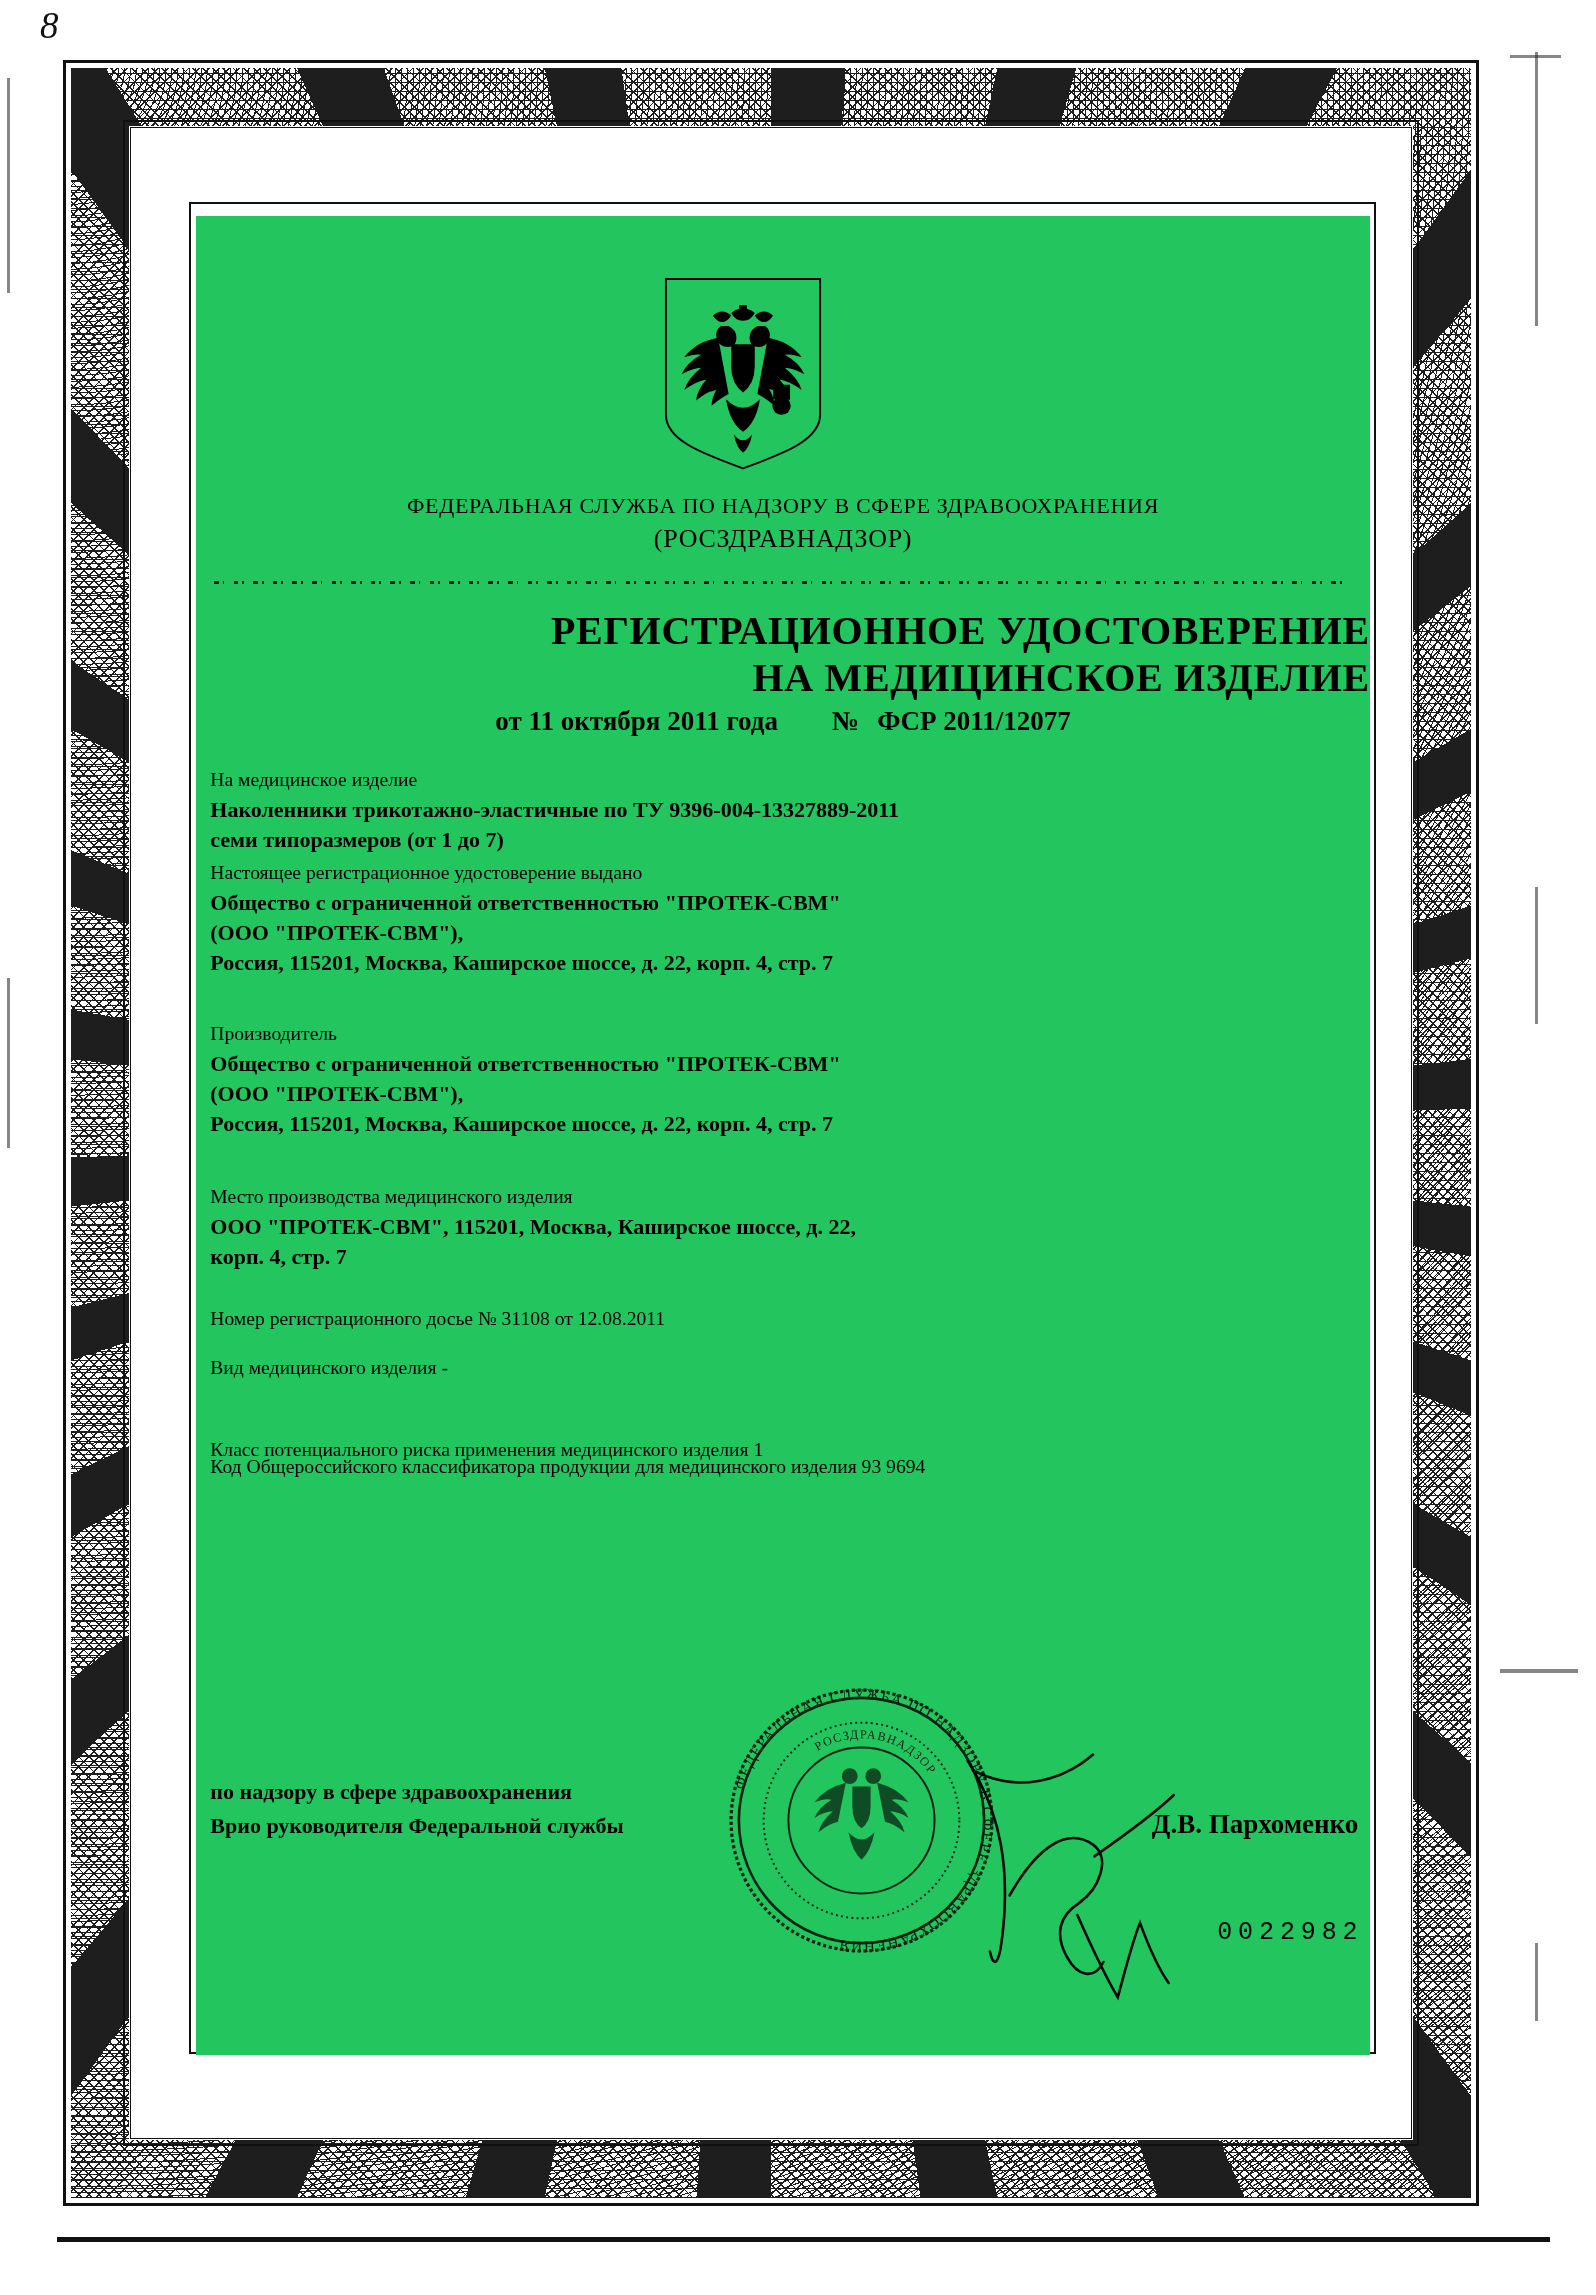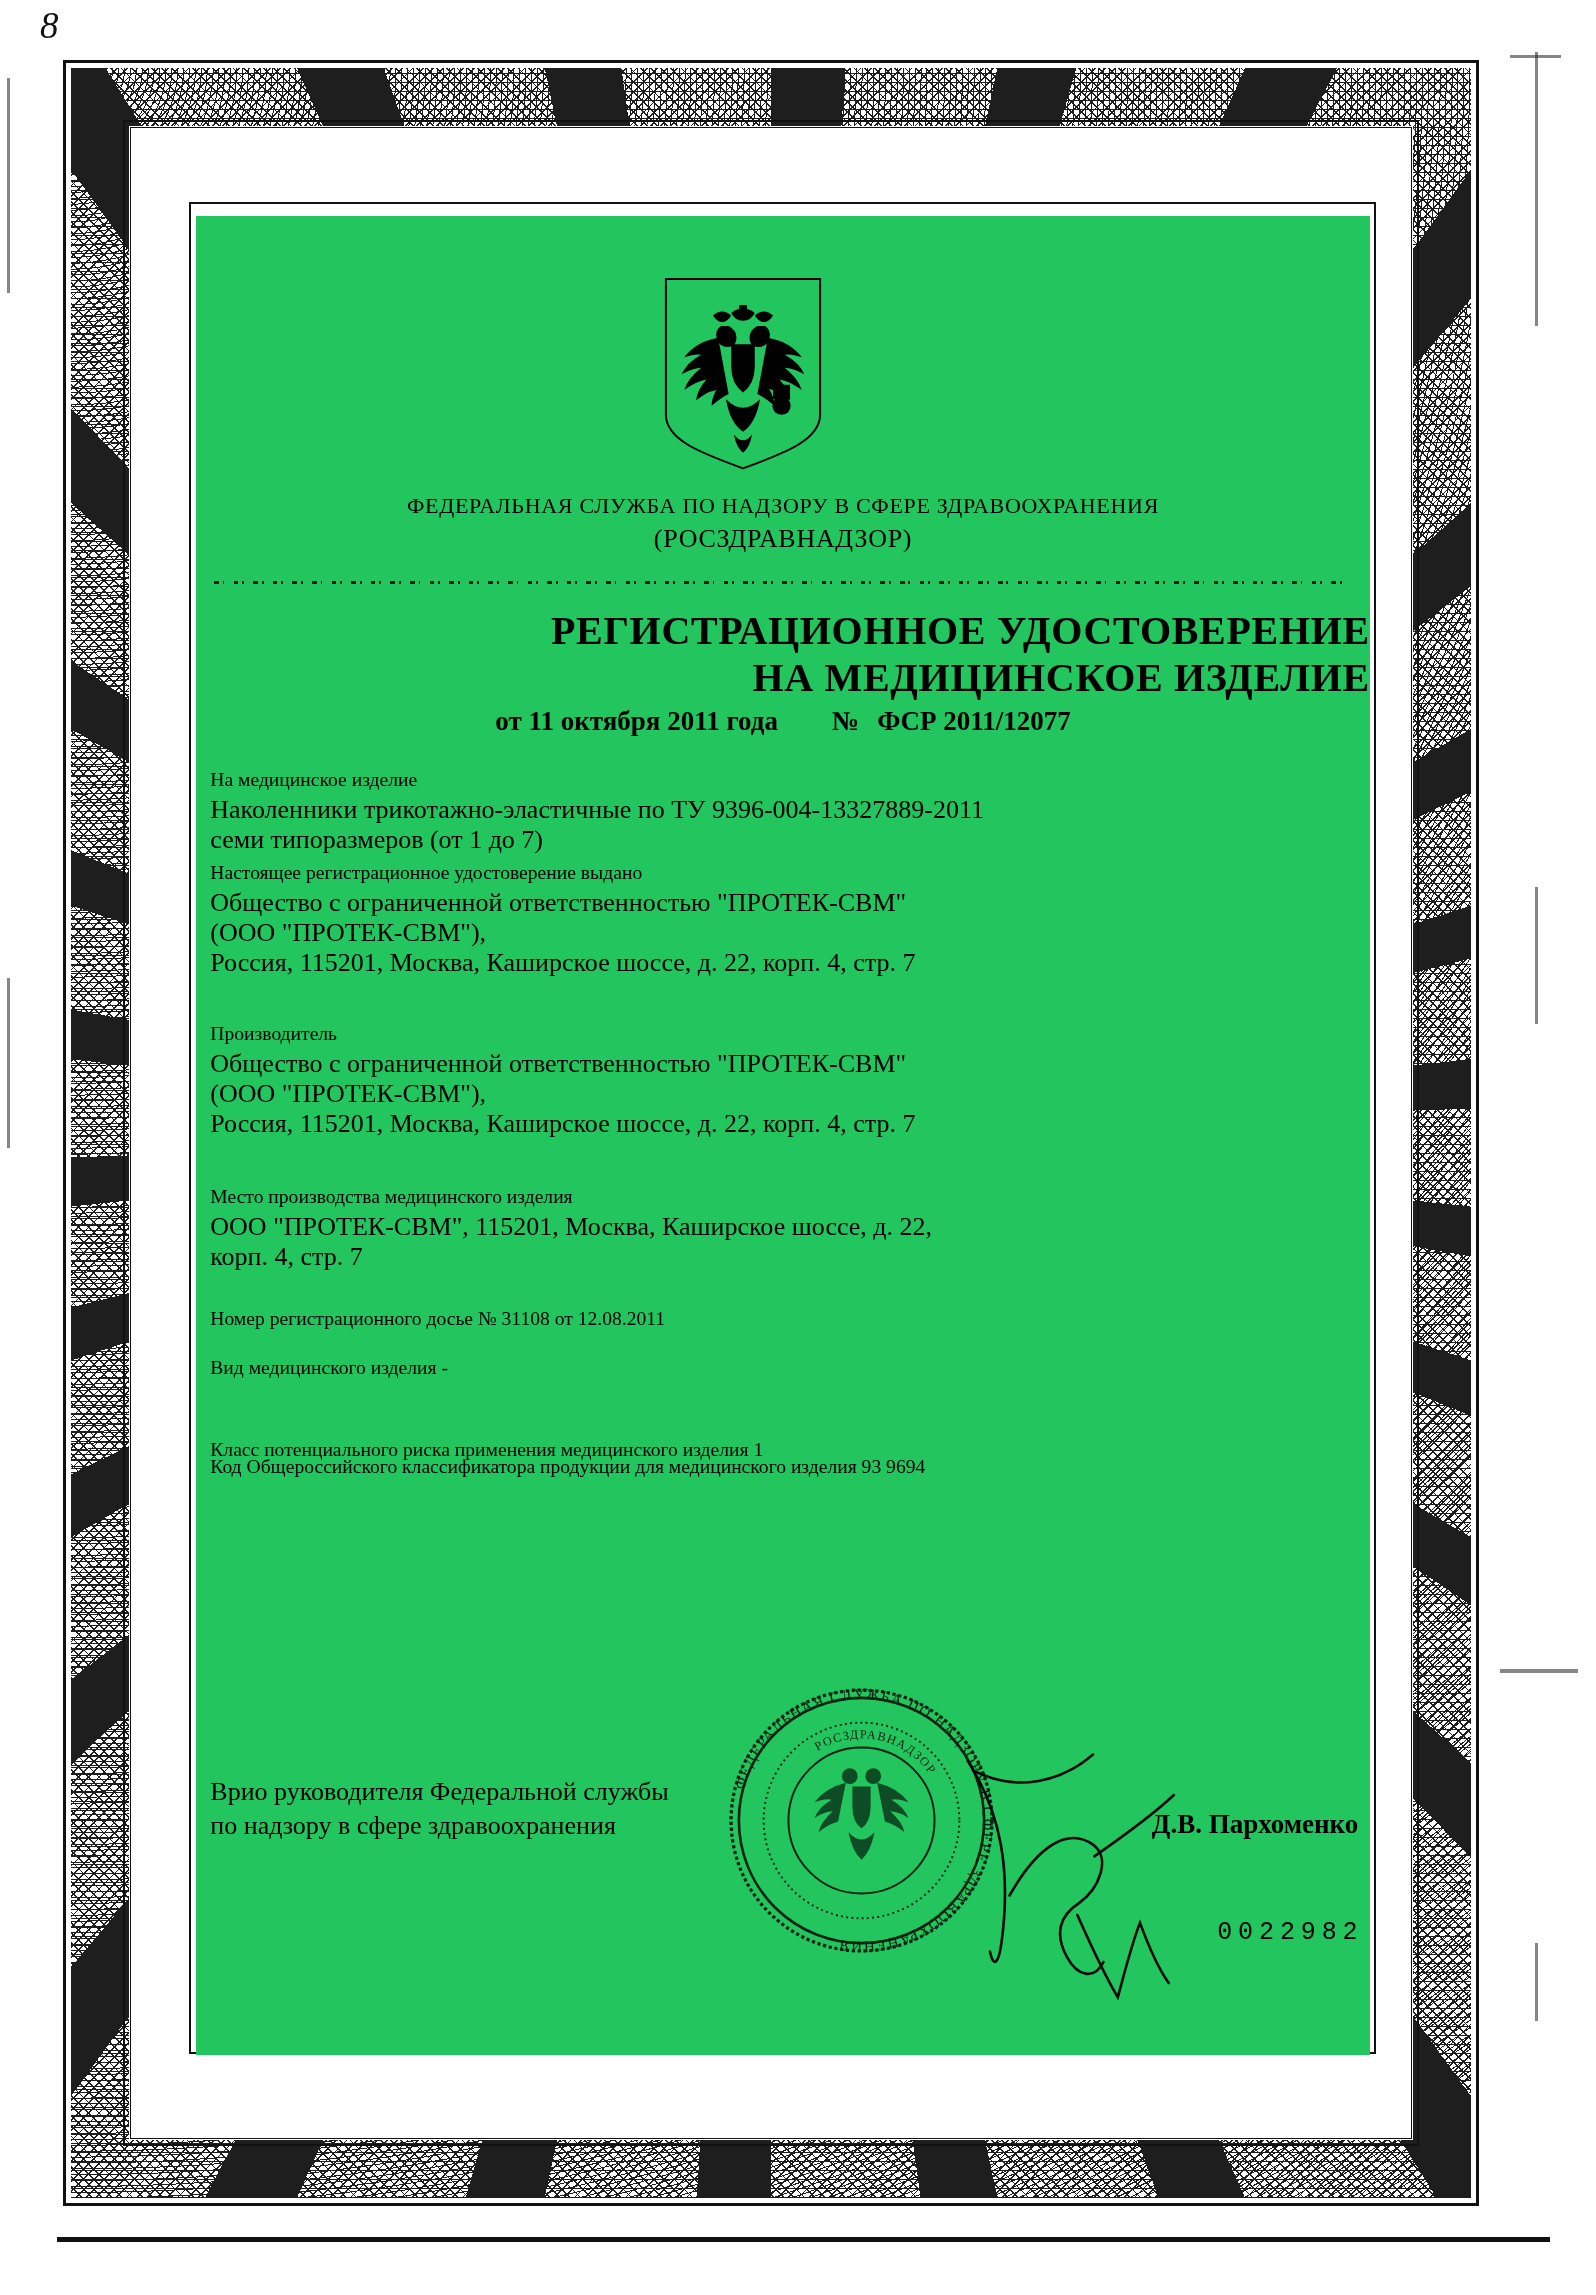--- a/index.html
+++ b/index.html
@@ -103,21 +103,21 @@
   #title-date-row {
     position:absolute; left:0; width:1174px; top:490px; text-align:center;
     font-family:"Liberation Serif", serif; font-weight:bold; font-size:27px;
   }
   #title-date-row span { display:inline-block; vertical-align:baseline; }
   #reg-date { margin-right:47px; }
 
   
   .block { position:absolute; left:14.3px; width:1148px; }
   .lbl   { font-size:19.6px; font-weight:normal; line-height:30px; white-space:nowrap; }
-  .val   { font-size:26px; font-weight:normal;   line-height:30px; white-space:nowrap; }
+  .val   { font-size:22px; font-weight:bold;   line-height:30px; white-space:nowrap; }
 
   #blk-device       { top:549px; }
   #blk-holder       { top:642px; }
   #blk-manufacturer { top:803px; }
   #blk-site         { top:966px; }
   #blk-dossier      { top:1088px; }
   #blk-kind         { top:1137px; }
   #blk-risk         { top:1187px;margin-top:32px; }
   #blk-okp          { top:1236px; }
 
@@ -271,22 +271,22 @@
     <div class="block" id="blk-risk">
       <div class="lbl">Класс потенциального риска применения медицинского изделия 1</div>
     </div>
 
     <div class="block" id="blk-okp">
       <div class="lbl">Код Общероссийского классификатора продукции для медицинского изделия 93 9694</div>
     </div>
 
 
     <div id="blk-sign">
+      <div class="val">по надзору в сфере здравоохранения</div>
       <div class="val">Врио руководителя Федеральной службы</div>
-      <div class="val">по надзору в сфере здравоохранения</div>
       <div id="signatory-name">Д.В. Пархоменко</div>
     </div>
 
     <div id="stamp">
       <svg viewBox="0 0 440 440" xmlns="http://www.w3.org/2000/svg">
         <defs>
           <path id="ringOuter" d="M220,220 m-186,0 a186,186 0 1,1 372,0 a186,186 0 1,1 -372,0"></path>
           <path id="ringInner" d="M220,220 m-126,0 a126,126 0 1,1 252,0 a126,126 0 1,1 -252,0"></path>
         </defs>
         <circle cx="220" cy="220" r="200" fill="none" stroke="#000" stroke-width="5" stroke-dasharray="5 4"></circle>

